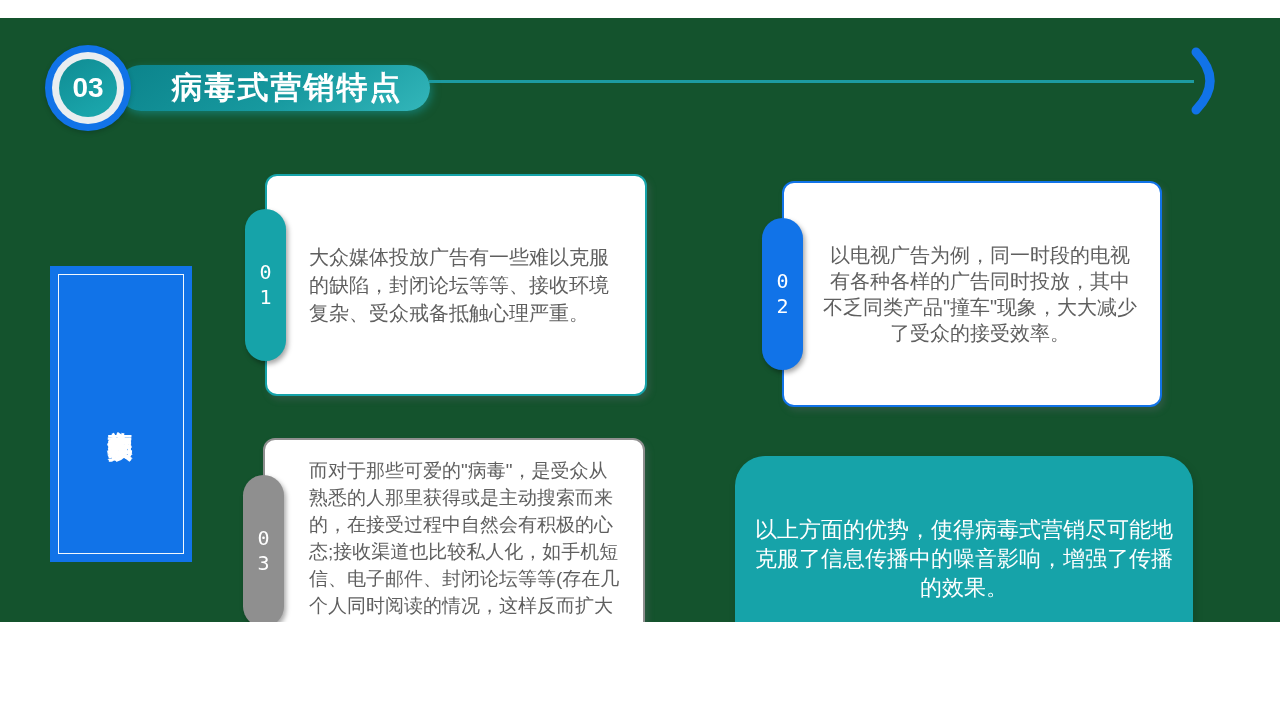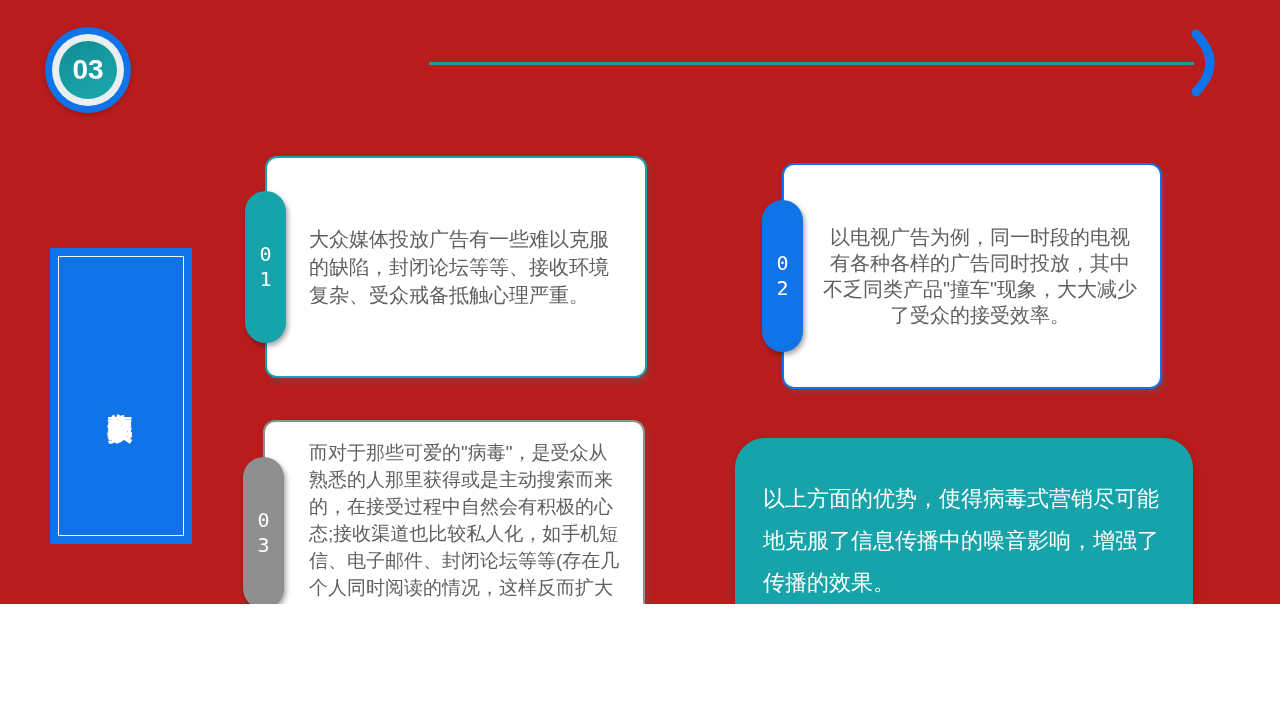--- a/index.html
+++ b/index.html
@@ -1,21 +1,21 @@
 <!DOCTYPE html>
 <html style="--blue: #1173e8; --teal: #16a3a9; --gray: #8f8f8f; --text: #5f5f5f;"><head>
 <meta charset="utf-8">
 <style>
   html,body { margin:0; padding:0; }
   body {
     width:1280px; height:720px; background:#ffffff;
     font-family:"Liberation Sans", sans-serif;
     -webkit-font-smoothing:antialiased;
   }
-  .slide { position:relative; width:1280px; height:604px; overflow:hidden; background:#b91c1c; }
+  .slide { position:relative; width:1280px; height:604px; overflow:hidden; background:#14532d;margin-top:18px; }
 
   
   .badge {
     position:absolute; left:45px; top:27px; width:86px; height:86px;
     border-radius:50%; background:var(--blue);
     display:flex; align-items:center; justify-content:center;
     z-index:3; box-shadow:0 2px 5px rgba(0,0,0,.18);
   }
   .badge-mid {
     width:72px; height:72px; border-radius:50%; background:#e9eef0;
@@ -73,33 +73,36 @@
   .card-2 .card-text { padding:0 22px 0 38px; font-size:20px; line-height:26px; text-align:center; }
   .card-3 .card-text { padding:0 18px 0 44px; font-size:19px; line-height:27px; }
 
   
   .summary {
     position:absolute; left:735px; top:438px; width:458px; height:205px;
     border-radius:30px; background:var(--teal);
     display:flex; align-items:center; justify-content:center;
     box-shadow:2px 4px 8px rgba(0,0,0,.15);
   }
-  .summary p { margin:0; padding:0 28px; color:#ffffff; font-size:22px; line-height:42px; }
+  .summary p { margin:0; padding:0 16px; color:#ffffff; font-size:22px; line-height:29px; text-align:center; }
 </style>
 </head>
 <body>
 
 <div class="slide">
 
   <div class="badge">
     <div class="badge-mid">
       <div class="badge-inner">03</div>
     </div>
   </div>
 
+  <div class="title-pill">
+    <span>病毒式营销特点</span>
+  </div>
 
   <div class="header-line"></div>
 
   <svg class="header-arc" width="32" height="70" viewBox="0 0 32 70">
     <path d="M6 6 Q34 35 6 64" fill="none" stroke-width="9" stroke-linecap="round"></path>
   </svg>
 
   <aside class="side-panel">
     <div class="side-panel-border"></div>
     <span class="side-label">高效率的接收</span>

